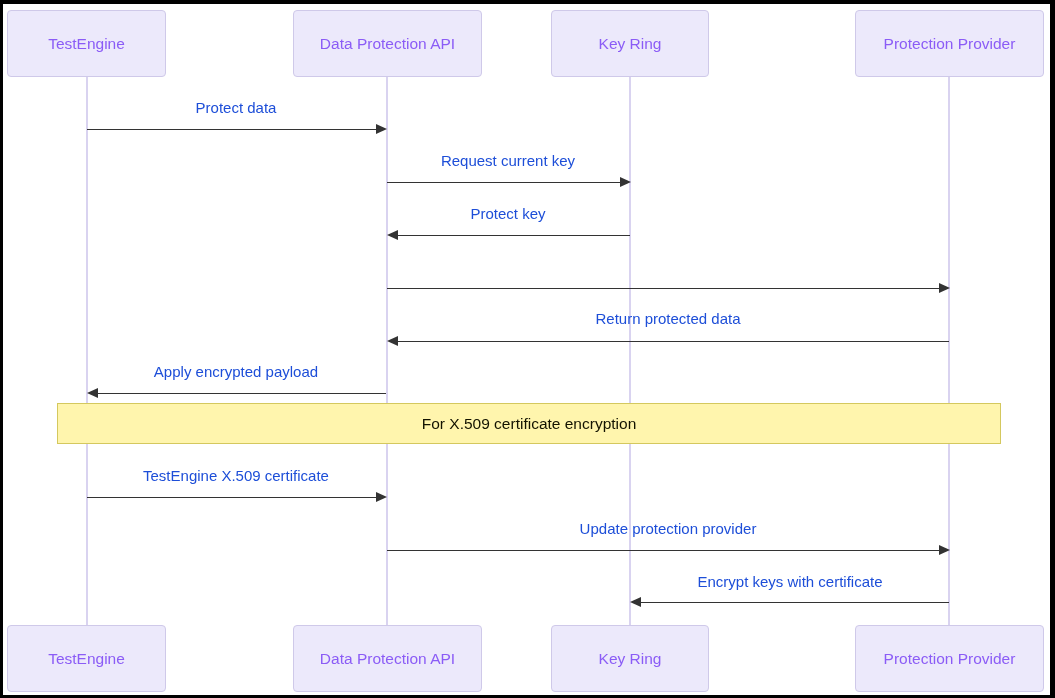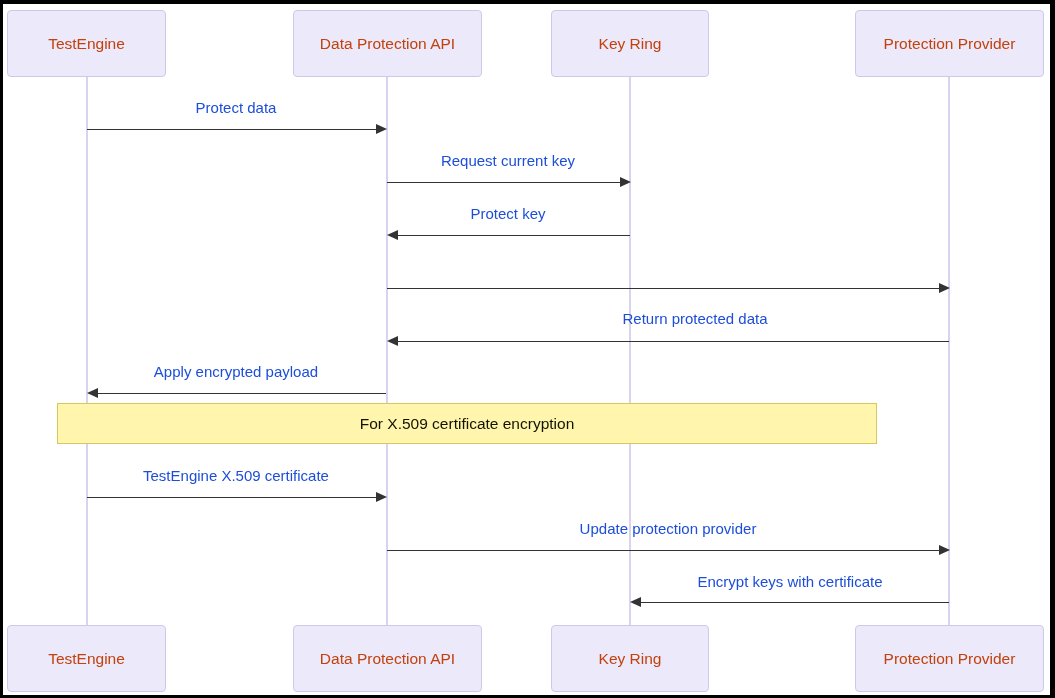--- a/index.html
+++ b/index.html
@@ -34,21 +34,21 @@
 
   .participant {
     position: absolute;
     box-sizing: border-box;
     background: #ece9fb;
     border: 1px solid #cfc9e9;
     border-radius: 4px;
     display: flex;
     align-items: center;
     justify-content: center;
-    color: #c2410c;
+    color: #8b5cf6;
     font-size: 15.5px;
     font-family: "Liberation Sans", sans-serif;
     white-space: nowrap;
   }
 
   .note-rect {
     position: absolute;
     box-sizing: border-box;
     background: #fff5ad;
     border: 1px solid #d4c85e;
@@ -106,38 +106,38 @@
   <div class="participant" style="left:7px;   top:10px; width:159px; height:67px;">TestEngine</div>
   <div class="participant" style="left:293px; top:10px; width:189px; height:67px;">Data Protection API</div>
   <div class="participant" style="left:551px; top:10px; width:158px; height:67px;">Key Ring</div>
   <div class="participant" style="left:855px; top:10px; width:189px; height:67px;">Protection Provider</div>
 
   <div class="participant" style="left:7px;   top:625px; width:159px; height:67px;">TestEngine</div>
   <div class="participant" style="left:293px; top:625px; width:189px; height:67px;">Data Protection API</div>
   <div class="participant" style="left:551px; top:625px; width:158px; height:67px;">Key Ring</div>
   <div class="participant" style="left:855px; top:625px; width:189px; height:67px;">Protection Provider</div>
 
-  <div class="note-rect" style="left:57px; top:403px; width:820px; height:41px;">For X.509 certificate encryption</div>
+  <div class="note-rect" style="left:57px; top:403px; width:944px; height:41px;">For X.509 certificate encryption</div>
 
   <div class="msg-label" style="left:236px; top:99px;">Protect data</div>
   <div class="msg-line" style="left:87px; top:129px; width:290px;"></div>
   <div class="arrow-head right" style="left:376px; top:124px;"></div>
 
   <div class="msg-label" style="left:508px; top:152px;">Request current key</div>
   <div class="msg-line" style="left:387px; top:182px; width:234px;"></div>
   <div class="arrow-head right" style="left:620px; top:177px;"></div>
 
   <div class="msg-label" style="left:508px; top:205px;">Protect key</div>
   <div class="msg-line" style="left:397px; top:235px; width:233px;"></div>
   <div class="arrow-head left" style="left:387px; top:230px;"></div>
 
   <div class="msg-line" style="left:387px; top:288px; width:553px;"></div>
   <div class="arrow-head right" style="left:939px; top:283px;"></div>
 
-  <div class="msg-label" style="left:695px; top:310px;">Return protected data</div>
+  <div class="msg-label" style="left:668px; top:310px;">Return protected data</div>
   <div class="msg-line" style="left:397px; top:341px; width:552px;"></div>
   <div class="arrow-head left" style="left:387px; top:336px;"></div>
 
   <div class="msg-label" style="left:236px; top:363px;">Apply encrypted payload</div>
   <div class="msg-line" style="left:97px; top:393px; width:289px;"></div>
   <div class="arrow-head left" style="left:87px; top:388px;"></div>
 
   <div class="msg-label" style="left:236px; top:467px;">TestEngine X.509 certificate</div>
   <div class="msg-line" style="left:87px; top:497px; width:290px;"></div>
   <div class="arrow-head right" style="left:376px; top:492px;"></div>

